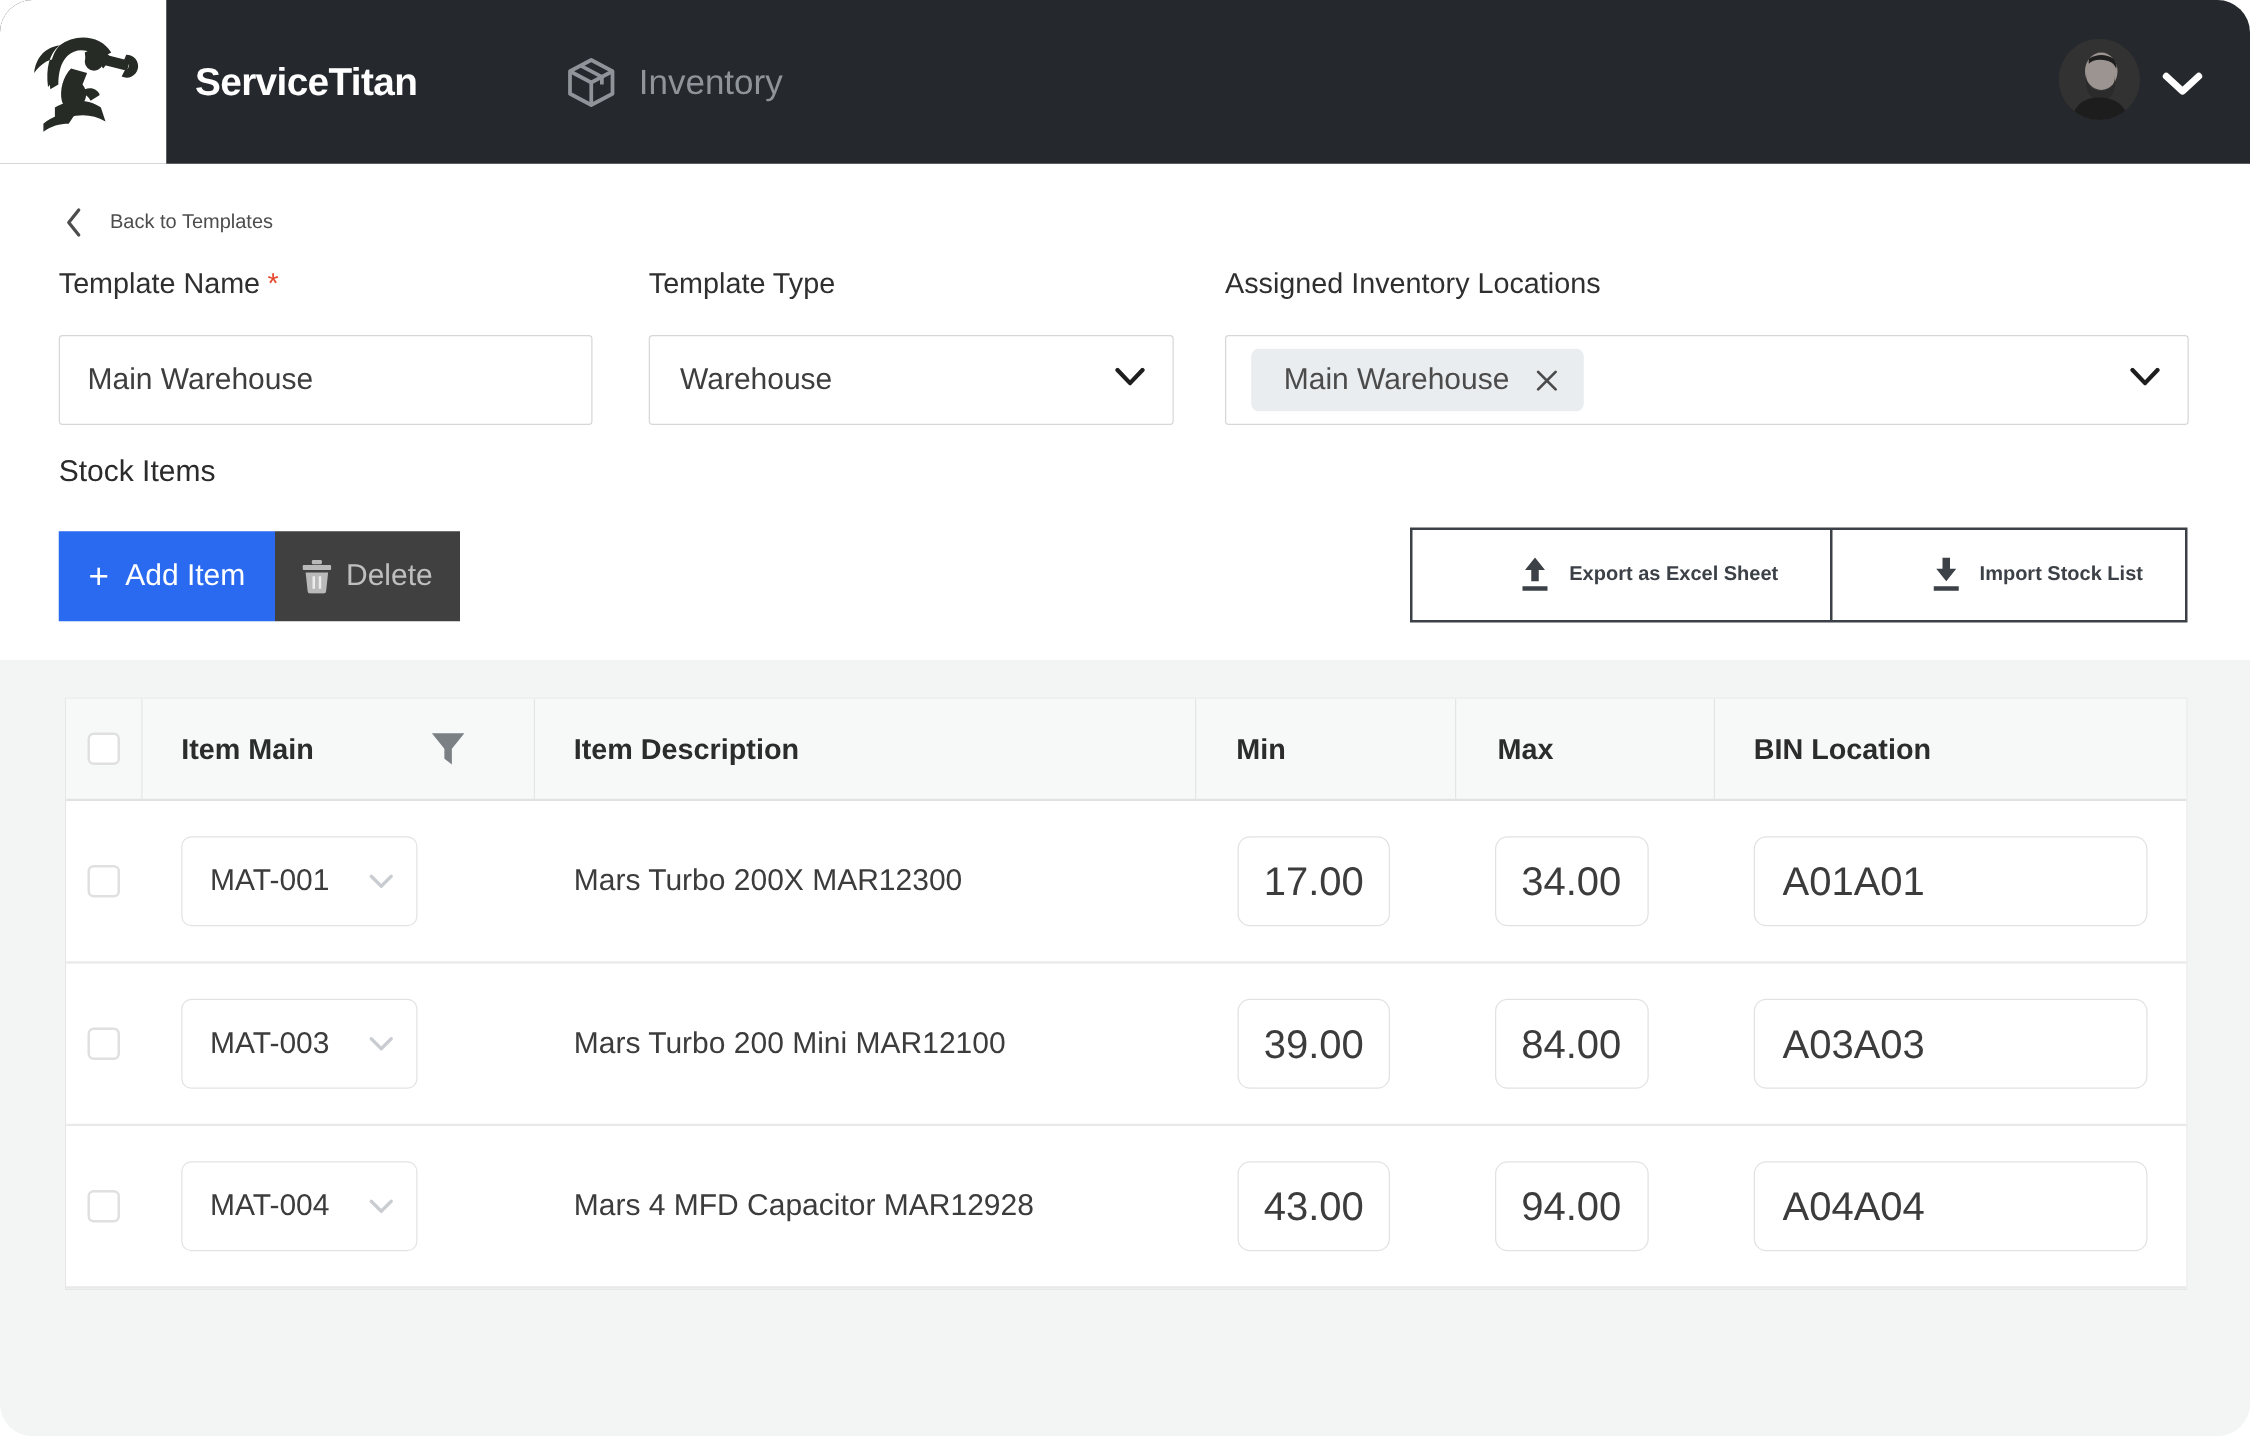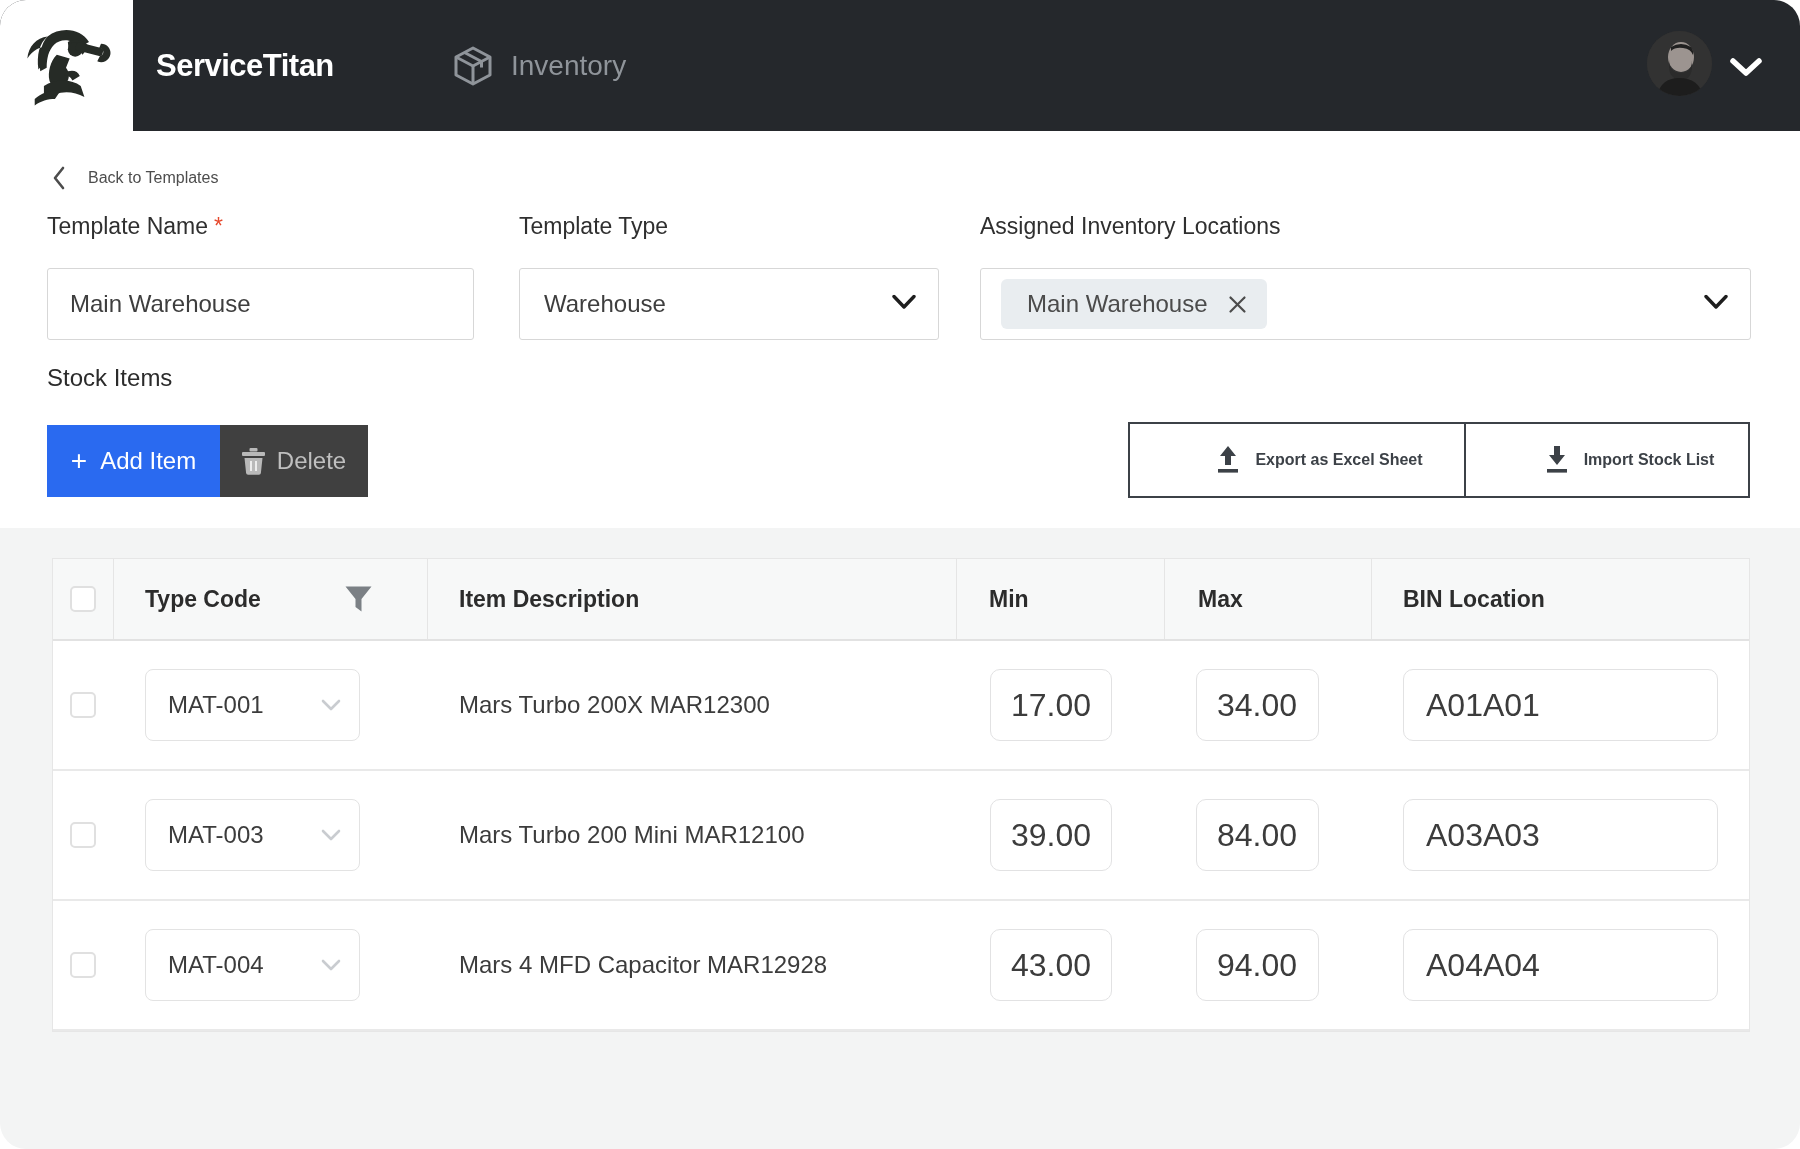--- a/index.html
+++ b/index.html
@@ -63,21 +63,21 @@
         background:#ffffff;border:1px solid #e6e6e6;}
   .thead{position:relative;height:80px;background:#f7f8f8;border-bottom:2px solid #e2e2e2;}
   .thead .sep{position:absolute;top:0;width:1px;height:80px;background:#e5e5e5;}
   .th{position:absolute;top:0;height:80px;line-height:80px;font-size:23px;
       font-weight:600;color:#2c2c2c;}
   .th-filter{position:absolute;left:292px;top:27px;cursor:pointer;}
   .trow{position:relative;height:128px;border-bottom:2px solid #e9e9e9;background:#fff;}
   .cbx{position:absolute;left:17px;top:50%;transform:translateY(-50%);width:26px;height:26px;
        box-sizing:border-box;border:2px solid #e0e0e0;border-radius:5px;background:#fff;cursor:pointer;}
   .cbx.hd{top:50%;}
-  .code-select{position:absolute;left:92px;top:28px;width:215px;height:72px;box-sizing:border-box;
+  .code-select{position:absolute;left:92px;top:28px;width:189px;height:72px;box-sizing:border-box;
                border:1px solid #e3e3e3;border-radius:8px;display:flex;align-items:center;cursor:pointer;}
   .code-select .cv{font-size:24px;color:#3c3c3c;margin-left:22px;}
   .code-select svg{position:absolute;right:18px;top:50%;transform:translateY(-50%);}
   .desc{position:absolute;left:406px;top:0;height:128px;line-height:128px;
         font-size:24px;color:#3c3c3c;}
   .cell-input{position:absolute;top:28px;height:72px;box-sizing:border-box;
               border:1px solid #e2e2e3;border-radius:10px;background:#fff;outline:none;
               font-size:32px;color:#3c3c3c;padding:0 0 0 20px;
               font-family:"Liberation Sans","DejaVu Sans",sans-serif;}
   .in-min{left:937px;width:122px;}
@@ -208,21 +208,21 @@
   <div class="gray">
     <div class="card">
 
       <div class="thead">
         <div class="sep" style="left:60px;"></div>
         <div class="sep" style="left:374px;"></div>
         <div class="sep" style="left:903px;"></div>
         <div class="sep" style="left:1111px;"></div>
         <div class="sep" style="left:1318px;"></div>
         <div class="cbx hd"></div>
-        <div class="th" style="left:92px;">Type Code</div>
+        <div class="th" style="left:92px;">Item Main</div>
         <div class="th-filter">
           <svg width="27" height="26" viewBox="0 0 27 26">
               <path d="M0.5,0.5 h26 l-10,12.5 v12.5 l-6,-4.5 v-8 Z" fill="#7b8085"></path>
             </svg>
         </div>
         <div class="th" style="left:406px;">Item Description</div>
         <div class="th" style="left:936px;">Min</div>
         <div class="th" style="left:1145px;">Max</div>
         <div class="th" style="left:1350px;">BIN Location</div>
       </div>

